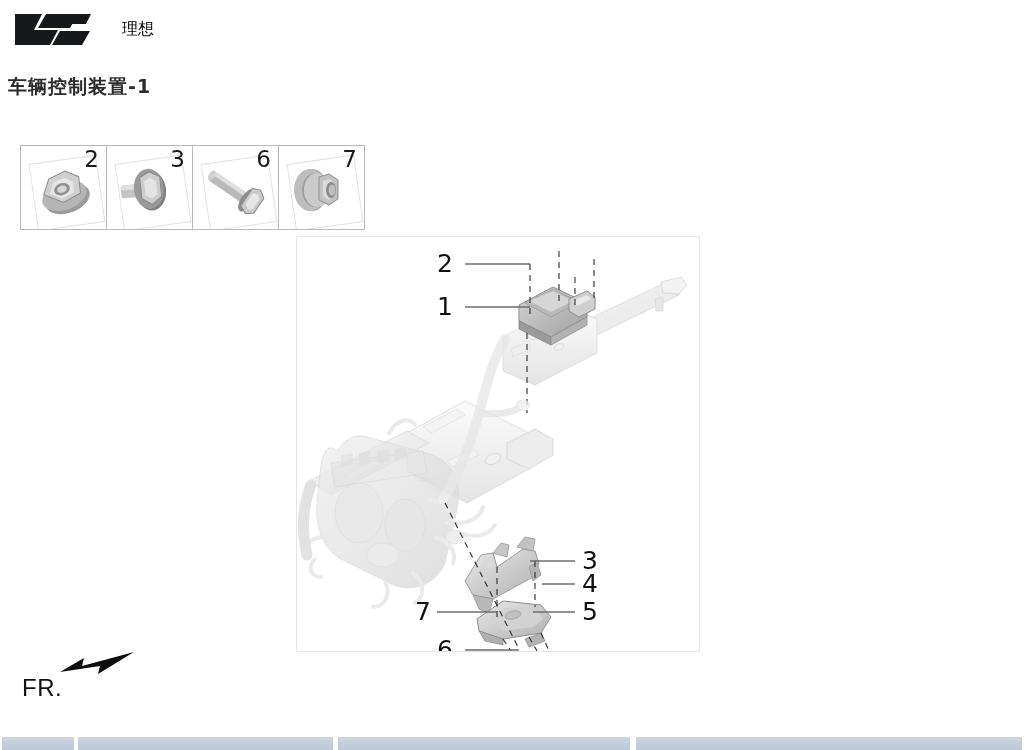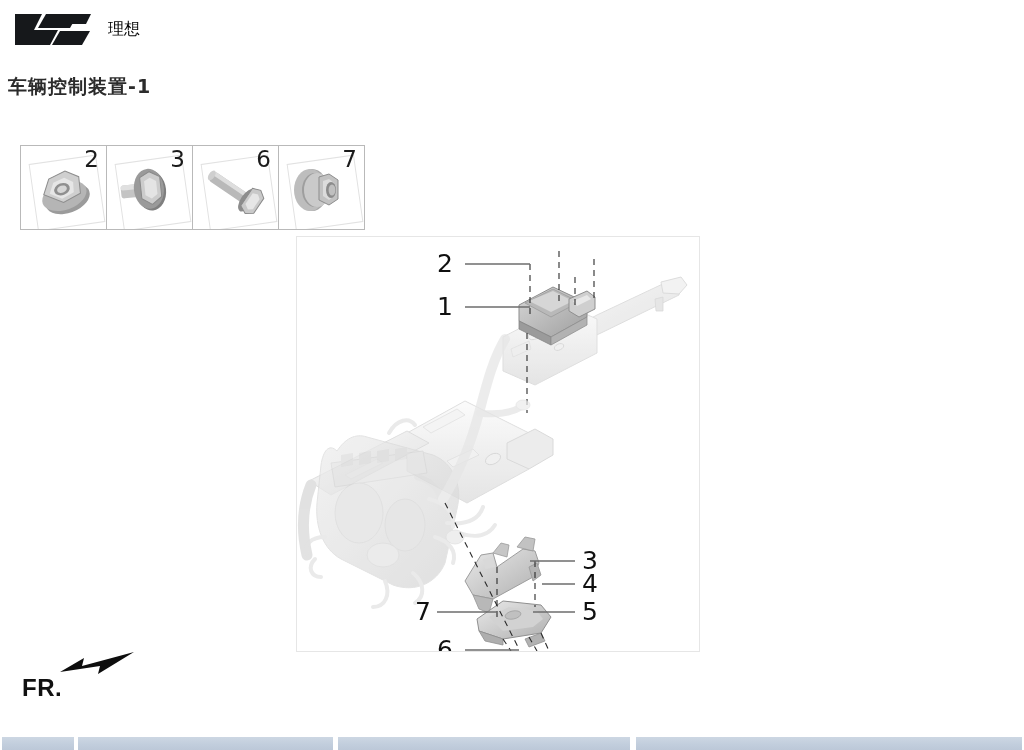--- a/index.html
+++ b/index.html
@@ -16,21 +16,21 @@
   }
 
   
   #brand-header {
     position: absolute;
     left: 12px;
     top: 6px;
     height: 46px;
     display: flex;
     align-items: center;
-    gap: 14px;
+    gap: 28px;
   }
   #brand-logo-mark {
     width: 82px;
     height: 40px;
     display: block;
   }
 
   
   #section-title {
     position: absolute;
@@ -131,21 +131,20 @@
     height: 52px;
   }
   #fr-label {
     position: absolute;
     left: 0;
     top: 24px;
     font-size: 24px;
     color: #111;
     font-family: "Liberation Sans", sans-serif;
     letter-spacing: 0.5px;
-    font-weight: bold;
   }
   #fr-arrow {
     position: absolute;
     left: 36px;
     top: 0px;
   }
 
   
   #bottom-bar {
     position: absolute;

